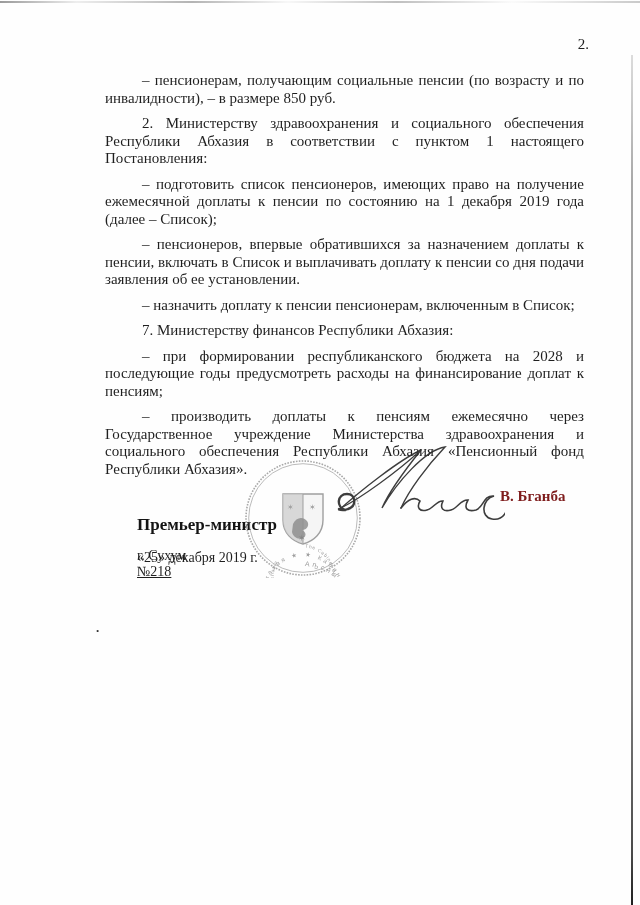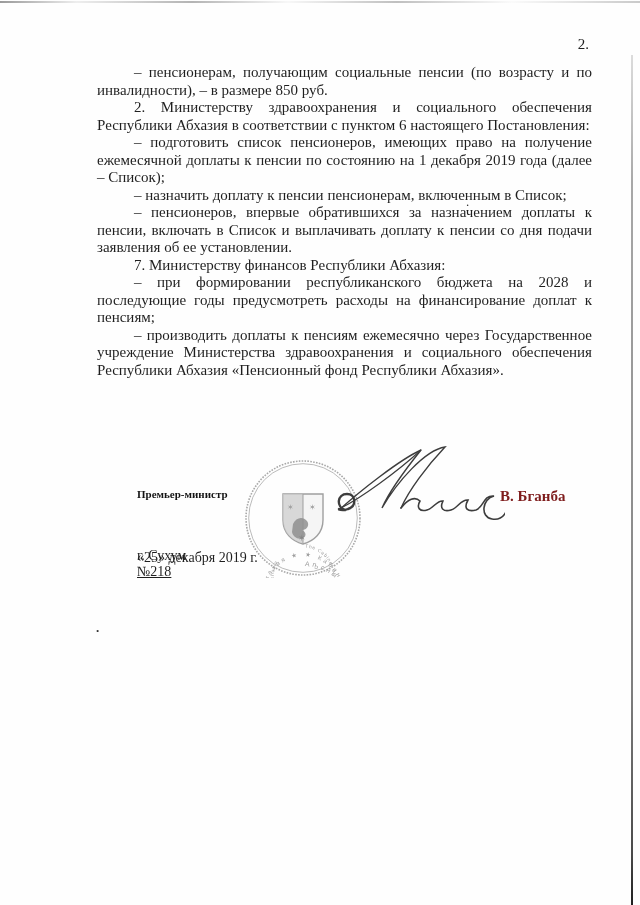--- a/index.html
+++ b/index.html
@@ -27,29 +27,29 @@
   }
   .pagenum{
     position:absolute;top:36px;right:51px;
     font-size:15px;
   }
   .body-text{
     position:absolute;left:97px;top:64px;width:495px;
     font-size:15px;line-height:17.5px;
     text-align:justify;
   }
-  .body-text p{margin:0;text-indent:37px;}
+  .body-text p{margin:8px;text-indent:37px;}
   .stray-dot{
     position:absolute;font-size:13px;color:#333;line-height:4px;
   }
   .stray-mid{left:466px;top:200px;}
   .stray-bottom{left:96px;top:626px;font-weight:bold;}
   .sig-title{
-    position:absolute;left:137px;top:488px;
-    font-size:11px;font-weight:bold;color:#141414;
+    position:absolute;left:137px;top:515px;
+    font-size:17px;font-weight:bold;color:#141414;
   }
   .sig-name{
     position:absolute;left:500px;top:488px;
     font-size:15px;font-weight:bold;color:#7f1d1d;
   }
   .sig-city{position:absolute;left:137px;top:548px;font-size:14px;}
   .sig-date{position:absolute;left:137px;top:542px;font-size:14px;margin-top:8px;}
   .sig-number{position:absolute;left:137px;top:564px;font-size:14px;text-decoration:underline;}
   .seal{
     position:absolute;left:243px;top:458px;width:120px;height:120px;
@@ -72,24 +72,24 @@
 
 <div class="page">
 
   <div class="scan-top"></div>
   <div class="scan-right"></div>
 
   <div class="pagenum">2.</div>
 
   <div class="body-text">
     <p>– пенсионерам, получающим социальные пенсии (по возрасту и по инвалидности), – в размере 850 руб.</p>
-    <p>2. Министерству здравоохранения и социального обеспечения Республики Абхазия в соответствии с пунктом 6 настоящего Постановления:</p>
+    <p>2. Министерству здравоохранения и социального обеспечения Республики Абхазия в соответствии с пунктом 1 настоящего Постановления:</p>
     <p>– подготовить список пенсионеров, имеющих право на получение ежемесячной доплаты к пенсии по состоянию на 1 декабря 2019 года (далее – Список);</p>
+    <p>– пенсионеров, впервые обратившихся за назначением доплаты к пенсии, включать в Список и выплачивать доплату к пенсии со дня подачи заявления об ее установлении.</p>
     <p>– назначить доплату к пенсии пенсионерам, включенным в Список;</p>
-    <p>– пенсионеров, впервые обратившихся за назначением доплаты к пенсии, включать в Список и выплачивать доплату к пенсии со дня подачи заявления об ее установлении.</p>
     <p>7. Министерству финансов Республики Абхазия:</p>
     <p>– при формировании республиканского бюджета на 2028 и последующие годы предусмотреть расходы на финансирование доплат к пенсиям;</p>
     <p>– производить доплаты к пенсиям ежемесячно через Государственное учреждение Министерства здравоохранения и социального обеспечения Республики Абхазия «Пенсионный фонд Республики Абхазия».</p>
   </div>
 
   <span class="stray-dot stray-mid">.</span>
 
   <div class="sig-title">Премьер-министр</div>
   <div class="sig-name">В. Бганба</div>
   <div class="sig-city">г. Сухум</div>

